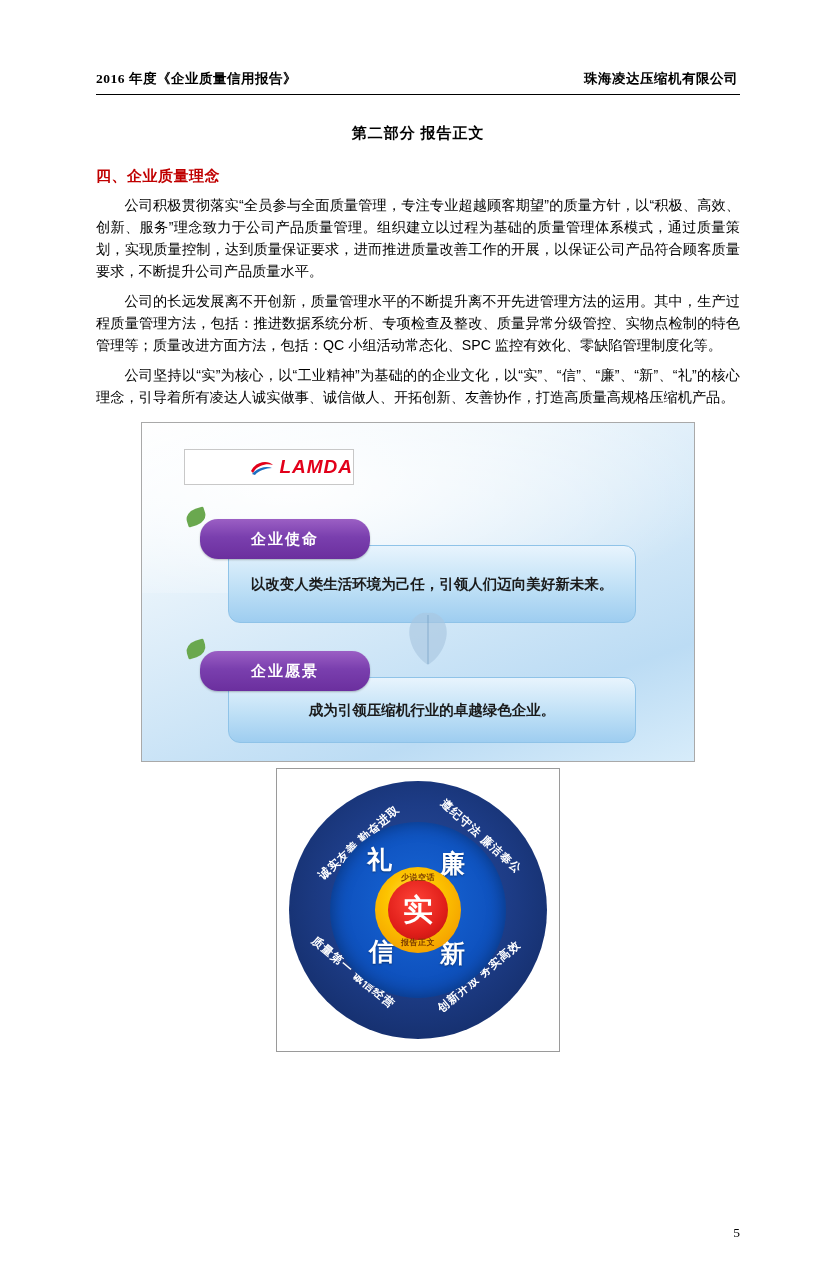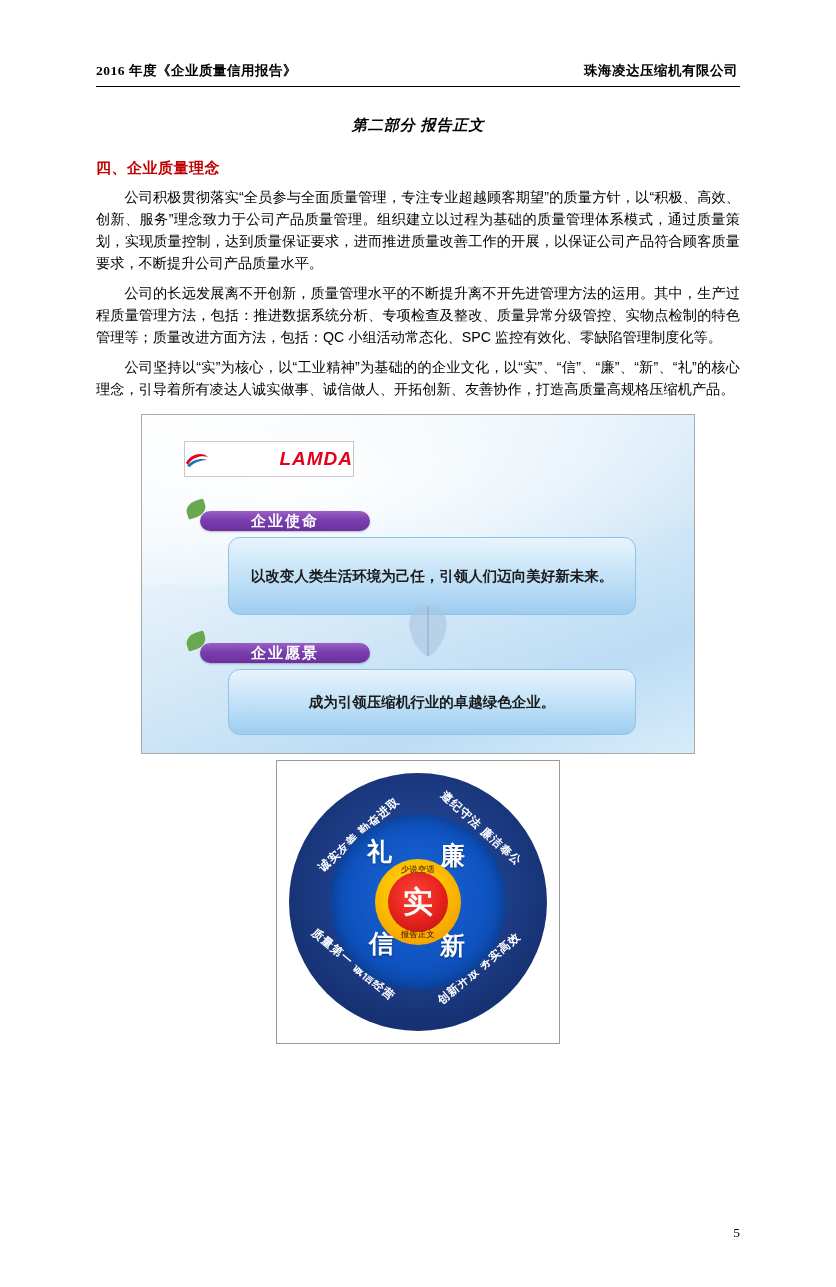--- a/index.html
+++ b/index.html
@@ -13,21 +13,21 @@
     font-family: "Liberation Serif", "DejaVu Serif", serif;
     color: #000000;
     position: relative;
     overflow: hidden;
   }
   .page {
     position: relative;
     width: 836px;
     height: 1287px;
     box-sizing: border-box;
-    padding: 4px 96px;
+    padding: 12px 96px;
   }
 
   
   .header {
     position: relative;
     padding-top: 58px;
     display: flex;
     justify-content: space-between;
     align-items: baseline;
     font-size: 13.5px;
@@ -42,21 +42,20 @@
     width: 100%;
   }
 
   
   .part-title {
     text-align: center;
     font-size: 15px;
     font-weight: bold;
     margin-top: 29px;
     letter-spacing: 1px;
-    font-style: italic;
   }
   .section-title {
     font-size: 15px;
     font-weight: bold;
     color: #c00000;
     margin-top: 24px;
     letter-spacing: 0.5px;
   }
 
   
@@ -93,38 +92,38 @@
     pointer-events:none;
   }
   .logo-box {
     position: absolute;
     left: 42px; top: 26px;
     width: 168px; height: 34px;
     background: #ffffff;
     border: 1px solid #c8c8c8;
     display: flex;
     align-items: center;
-    justify-content: space-between;
+    justify-content: flex-end;
     gap: 5px;
   }
   .logo-mark {
     width: 24px; height: 17px;
     position: relative;
   }
   .logo-text {
     font-family: "Liberation Sans", "DejaVu Sans", sans-serif;
     font-weight: bold;
     font-style: italic;
     font-size: 19px;
     letter-spacing: 1px;
     color: #e2001a;
   }
   .pill {
     position: absolute;
-    height: 20px;
+    height: 40px;
     width: 170px;
     border-radius: 18px;
     background: linear-gradient(180deg,#9b5fc4 0%, #7a3fae 45%, #6b2f9e 100%);
     color: #ffffff;
     font-size: 15px;
     font-weight: bold;
     display: flex;
     align-items: center;
     justify-content: center;
     letter-spacing: 2px;

